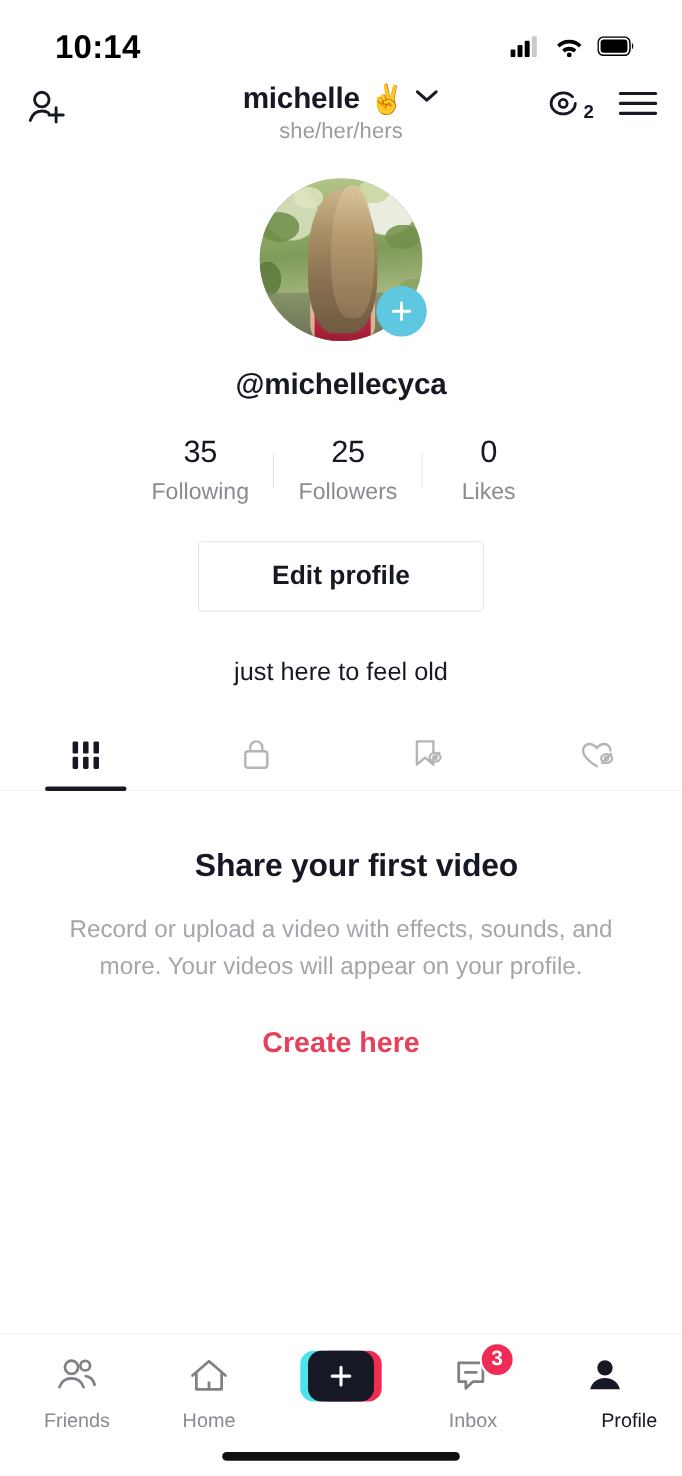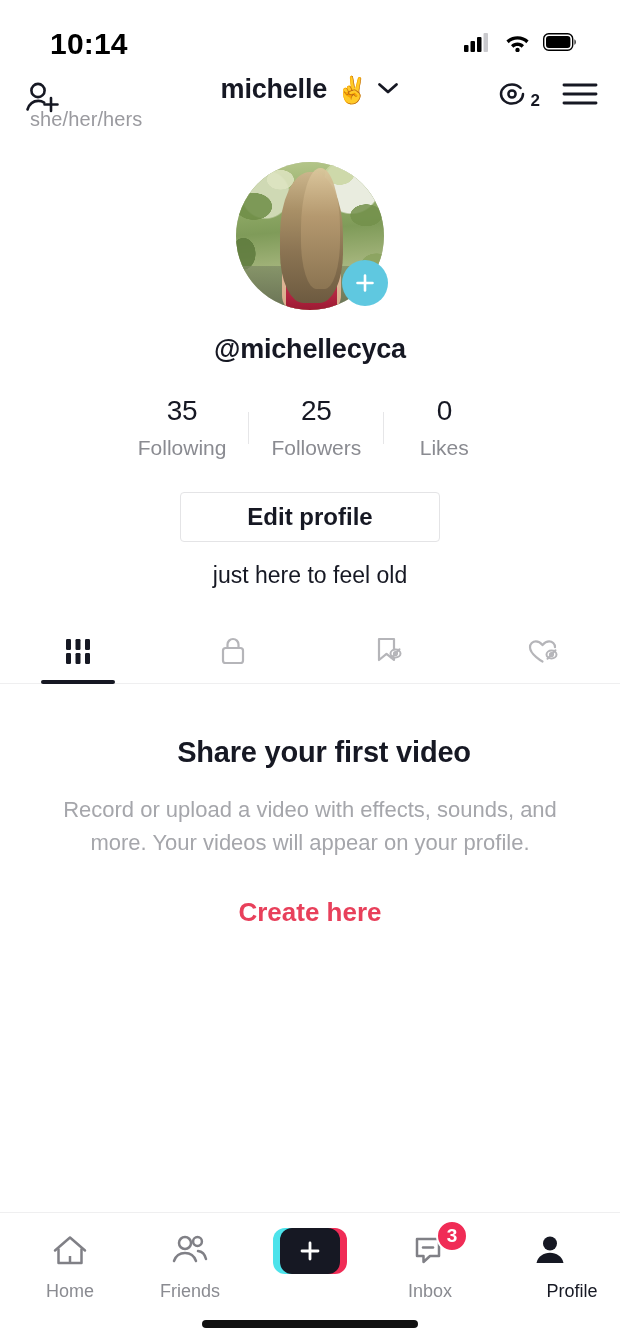--- a/index.html
+++ b/index.html
@@ -14,21 +14,21 @@
   .phone { position:relative; width:620px; height:1342px; background:#fff; display:flex; flex-direction:column; }
 
   
   .statusbar { height:72px; flex:0 0 72px; display:flex; align-items:center; justify-content:space-between; padding:16px 42px 0 50px; }
   .status-time { font-size:30px; font-weight:600; letter-spacing:.2px; color:#000; }
   .status-right { display:flex; align-items:center; gap:12px; }
 
   
   .header { flex:0 0 72px; height:72px; position:relative; display:flex; align-items:flex-start; padding:0 30px; }
   .hdr-left { position:absolute; left:22px; top:6px; }
-  .hdr-center { width:100%; padding-top:2px; }
+  .hdr-center { width:100%; text-align:center; padding-top:2px; }
   .hdr-name-row { display:flex; align-items:center; justify-content:center; gap:9px; }
   .hdr-name { font-size:27px; font-weight:700; letter-spacing:-0.2px; color:#161823; }
   .hdr-emoji { font-size:26px; line-height:1; }
   .hdr-pronouns { font-size:20px; color:#9a9a9f; margin-top:3px; letter-spacing:.1px; }
   .hdr-right { position:absolute; right:22px; top:8px; display:flex; align-items:center; gap:22px; }
   .views-wrap { display:flex; align-items:flex-end; gap:1px; }
   .views-count { font-size:17px; font-weight:600; color:#161823; line-height:1; padding-bottom:3px; }
 
   
   .profile { flex:0 0 auto; display:flex; flex-direction:column; align-items:center; padding-top:18px; }
@@ -55,22 +55,22 @@
   .avatar-add svg { display:block; }
 
   .handle { font-size:27px; font-weight:700; margin-top:24px; letter-spacing:-0.2px; color:#161823; }
 
   .stats { display:flex; align-items:center; justify-content:center; margin-top:30px; }
   .stat { display:flex; flex-direction:column; align-items:center; min-width:120px; padding:0 22px; }
   .stat-num { font-size:28px; font-weight:400; color:#161823; letter-spacing:-0.3px; }
   .stat-label { font-size:21px; color:#8a8b91; margin-top:9px; }
   .stat-div { width:1px; height:32px; background:#e6e6e8; }
 
-  .edit-btn { margin-top:32px; width:260px; height:50px; border:1px solid #e4e4e6; background:#fff; border-radius:4px; font-size:24px; font-weight:700; color:#161823; font-family:inherit; display:flex; align-items:center; justify-content:center; cursor:pointer; }
-  .bio { margin-top:20px; font-size:23px; color:#161823; text-align:center; }
+  .edit-btn { margin-top:32px; width:260px; height:64px; border:1px solid #e4e4e6; background:#fff; border-radius:4px; font-size:24px; font-weight:700; color:#161823; font-family:inherit; display:flex; align-items:center; justify-content:center; cursor:pointer; }
+  .bio { margin-top:41px; font-size:23px; color:#161823; text-align:center; }
 
   
   .tabs { margin-top:30px; display:flex; border-bottom:1px solid #efeff0; position:relative; }
   .tab { flex:1; height:64px; display:flex; align-items:center; justify-content:center; position:relative; cursor:pointer; }
   .tab-underline { position:absolute; bottom:-1px; left:50%; transform:translateX(-50%); width:74px; height:4px; background:#161823; border-radius:2px; }
 
   
   .empty { flex:1 1 auto; display:flex; flex-direction:column; align-items:center; padding-top:52px; }
   .empty-title { font-size:29px; font-weight:700; color:#161823; letter-spacing:-0.2px;margin-left:28px; }
   .empty-sub { margin-top:24px; font-size:22px; color:#a5a6ab; text-align:center; line-height:1.5; max-width:520px; }
@@ -250,39 +250,39 @@
     <div class="empty-sub">
       <span>Record or upload a video with effects, sounds, and more.</span>
       <span>Your videos will appear on your profile.</span>
     </div>
     <div class="empty-cta">Create here</div>
   </div>
 
   <div class="bottomnav">
     <div class="nav-item">
       <div class="nav-icon-wrap">
-        <svg width="40" height="38" viewBox="0 0 40 38">
-          <path d="M5 18.5L20 5.5l15 13" fill="none" stroke="#808086" stroke-width="2.5" stroke-linecap="round" stroke-linejoin="round"></path>
-          <path d="M8.5 16.5V31h23V16.5" fill="none" stroke="#808086" stroke-width="2.5" stroke-linejoin="round"></path>
-          <path d="M20 31v-7" fill="none" stroke="#808086" stroke-width="2.5"></path>
-        </svg>
-      </div>
-      <div class="nav-label">Home</div>
-    </div>
-
-    <div class="nav-item">
-      <div class="nav-icon-wrap">
         <svg width="42" height="38" viewBox="0 0 42 38">
           <circle cx="16" cy="11" r="6" fill="none" stroke="#808086" stroke-width="2.5"></circle>
           <circle cx="28.5" cy="9.5" r="4.4" fill="none" stroke="#808086" stroke-width="2.5"></circle>
           <path d="M5 29c1.8-5.2 6-8 11-8s9.2 2.8 11 8" fill="none" stroke="#808086" stroke-width="2.5" stroke-linecap="round"></path>
           <path d="M29 19c4 .4 6.8 3 8 8" fill="none" stroke="#808086" stroke-width="2.5" stroke-linecap="round"></path>
         </svg>
       </div>
       <div class="nav-label">Friends</div>
+    </div>
+
+    <div class="nav-item">
+      <div class="nav-icon-wrap">
+        <svg width="40" height="38" viewBox="0 0 40 38">
+          <path d="M5 18.5L20 5.5l15 13" fill="none" stroke="#808086" stroke-width="2.5" stroke-linecap="round" stroke-linejoin="round"></path>
+          <path d="M8.5 16.5V31h23V16.5" fill="none" stroke="#808086" stroke-width="2.5" stroke-linejoin="round"></path>
+          <path d="M20 31v-7" fill="none" stroke="#808086" stroke-width="2.5"></path>
+        </svg>
+      </div>
+      <div class="nav-label">Home</div>
     </div>
 
     <div class="nav-item">
       <div class="nav-icon-wrap">
         <div class="create-btn">
           <div class="create-cyan"></div>
           <div class="create-red"></div>
           <div class="create-core">
             <svg width="26" height="26" viewBox="0 0 26 26">
               <path d="M13 5v16M5 13h16" stroke="#fff" stroke-width="2.8" stroke-linecap="round"></path>

